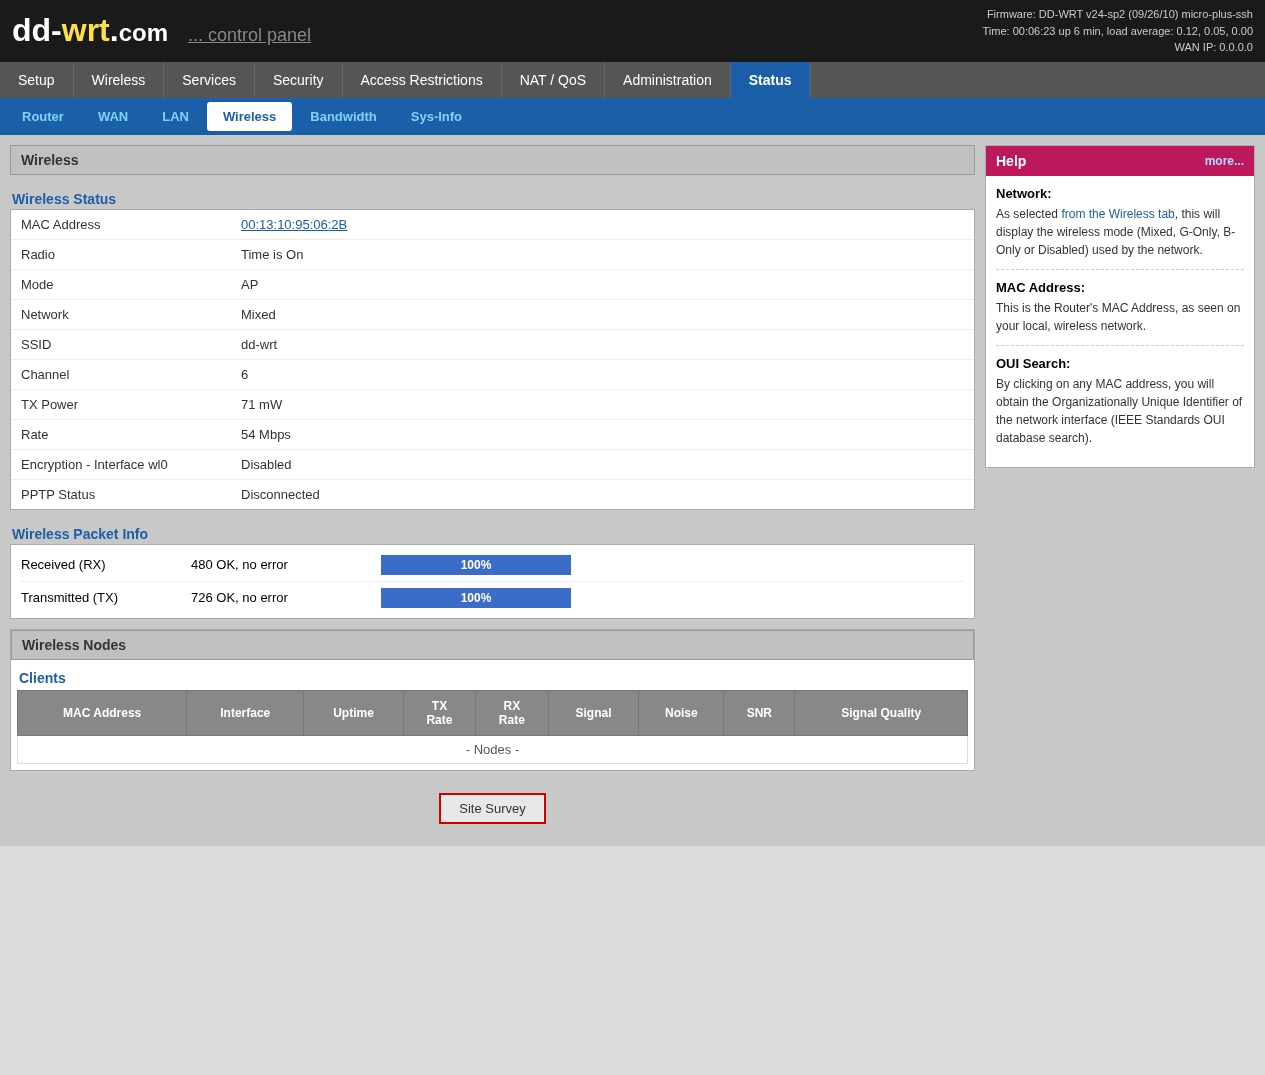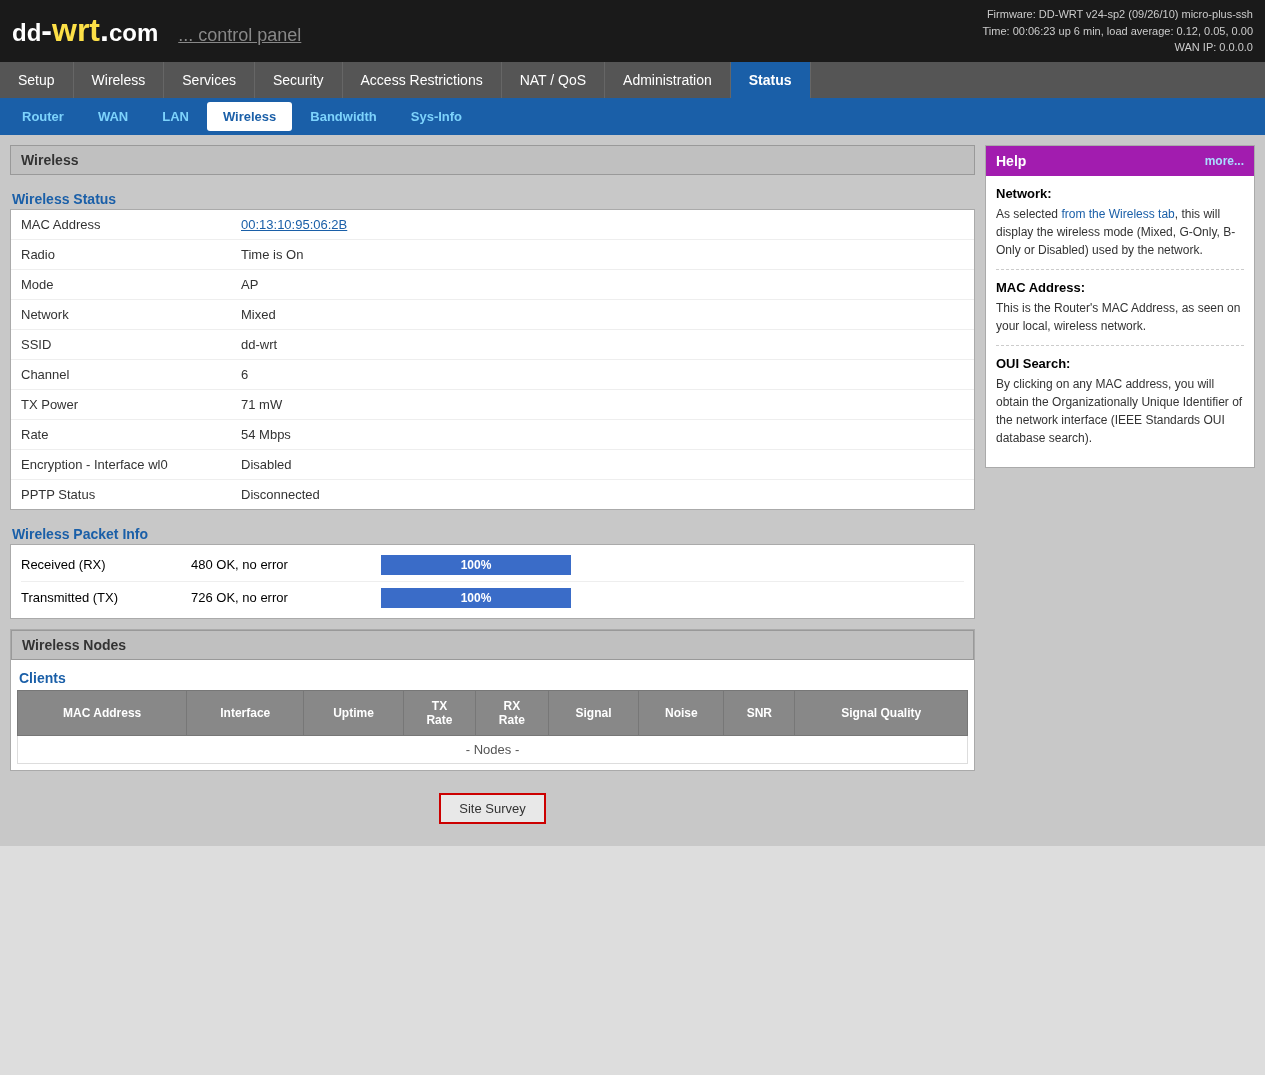--- a/index.html
+++ b/index.html
@@ -11,21 +11,21 @@
       padding: 6px 12px 6px 12px;
       display: flex;
       align-items: center;
       justify-content: space-between;
     }
     #logo {
       display: flex;
       align-items: baseline;
       gap: 0;
     }
-    .logo-dd { color: #fff; font-size: 24px; font-weight: bold; font-family: Arial Black, sans-serif; }
+    .logo-dd { color: #fff; font-size: 32px; font-weight: bold; font-family: Arial Black, sans-serif; }
     .logo-wrt { color: #fde047; font-size: 32px; font-weight: bold; font-family: Arial Black, sans-serif; }
     .logo-dot { color: #fff; font-size: 32px; font-weight: bold; }
     .logo-com { color: #fff; font-size: 24px; font-weight: bold; }
     .logo-cp { color: #888; font-size: 18px; margin-left: 20px; text-decoration: underline; }
     #firmware-info {
       text-align: right;
       color: #ccc;
       font-size: 11px;
       line-height: 1.5;
     }
@@ -166,21 +166,21 @@
       cursor: pointer;
       color: #333;
     }
 
     
     #help-panel {
       background: #fff;
       border: 1px solid #aaa;
     }
     .help-header {
-      background: #a21caf;
+      background: #be185d;
       color: #fff;
       padding: 7px 10px;
       font-weight: bold;
       font-size: 14px;
       display: flex;
       justify-content: space-between;
       align-items: center;
     }
     .help-more { color: #adf; font-size: 12px; cursor: pointer; }
     .help-body { padding: 10px; }

